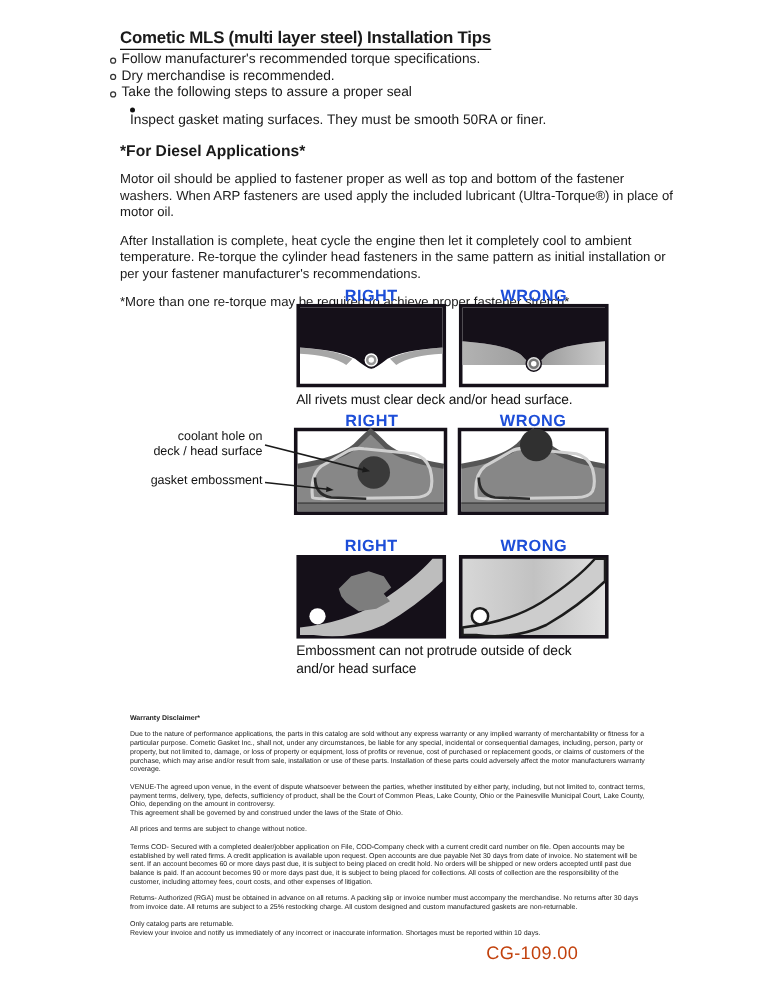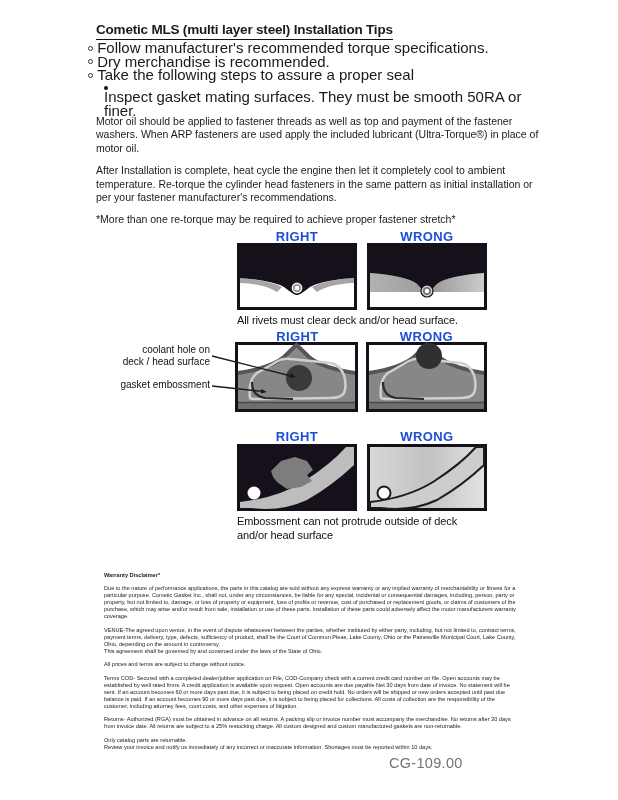--- a/index.html
+++ b/index.html
@@ -4,21 +4,21 @@
 <style>
   html,body { margin:0; padding:0; background:#fff; }
   .page {
     position:relative; width:618px; height:800px; background:#ffffff;
     font-family:"Liberation Sans", sans-serif; color:#1a1a1a; overflow:hidden;
   }
 
   .title { position:absolute; left:96px; top:22px; font-size:13.5px; font-weight:bold; letter-spacing:-0.2px; }
   .title span { border-bottom:1.5px solid #111; padding-bottom:1.5px; }
 
-  .tips { position:absolute; left:88px; top:41px; width:470px; font-size:15px; line-height:13.5px; }
+  .tips { position:absolute; left:88px; top:41px; width:470px; font-size:11px; line-height:13.5px; }
   .tip-row { display:flex; align-items:flex-start; }
   .marker-circle { width:3.2px; height:3.2px; border:1px solid #333; border-radius:50%; margin:4.6px 4px 0 0; flex:none; }
   .marker-dot { width:4px; height:4px; background:#111; border-radius:50%; margin:4.6px 4px 0 0; flex:none; }
   .sub { margin-left:16px;flex-direction:column; }
 
   .diesel { position:absolute; left:96px; top:115px; width:446px; font-size:10.5px; line-height:13.4px; }
   .diesel .dh { font-size:12.5px; font-weight:bold; margin:0 0 9px 0; }
   .diesel p { margin:0 0 9px 0; }
 
   .dg-label { position:absolute; width:120px; text-align:center; font-size:13px; font-weight:600; letter-spacing:0.4px; color:#1d4ed8; }
@@ -26,21 +26,21 @@
   .dg-box svg { display:block; }
   .dg-caption { position:absolute; font-size:11px; letter-spacing:-0.1px; color:#111; }
 
   .side-label { position:absolute; left:90px; width:120px; text-align:right; font-size:10px; line-height:11.5px; color:#111; }
 
   .legal { position:absolute; left:104px; top:572px; width:412px; font-size:5.6px; line-height:7px; color:#222; }
   .legal .lh { font-weight:bold; margin:0 0 6px 0; }
   .legal p { margin:0 0 6.5px 0; }
   .legal p.tight { margin:0; }
 
-  .code { position:absolute; left:389px; top:755px; font-size:14.5px; letter-spacing:0.3px; color:#737373; }
+  .code { position:absolute; left:389px; top:755px; font-size:14.5px; letter-spacing:0.3px; color:#c2410c; }
 </style>
 </head>
 <body>
 
 <div class="page">
 
   <div class="title">
     <span>Cometic MLS (multi layer steel) Installation Tips</span>
   </div>
 
@@ -57,21 +57,22 @@
       <span class="marker-circle"></span>
       <span>Take the following steps to assure a proper seal</span>
     </div>
     <div class="tip-row sub">
       <span class="marker-dot"></span>
       <span>Inspect gasket mating surfaces.  They must be smooth 50RA or finer.</span>
     </div>
   </div>
 
   <div class="diesel">
-    <p>Motor oil should be applied to fastener threads as well as top and payment of the fastener washers. When ARP fasteners are used apply the included lubricant (Ultra-Torque®) in place of motor oil.</p>
+    <div class="dh">*For Diesel Applications*</div>
+    <p>Motor oil should be applied to fastener proper as well as top and bottom of the fastener washers. When ARP fasteners are used apply the included lubricant (Ultra-Torque®) in place of motor oil.</p>
     <p>After Installation is complete, heat cycle the engine then let it completely cool to ambient temperature. Re-torque the cylinder head fasteners in the same pattern as initial installation or per your fastener manufacturer's recommendations.</p>
     <p>*More than one re-torque may be required to achieve proper fastener stretch*</p>
   </div>
 
   <div class="dg-label" style="left:237px; top:229px;">RIGHT</div>
   <div class="dg-label" style="left:367px; top:229px;">WRONG</div>
 
   <div class="dg-box" style="left:237px; top:243px;">
     <svg width="120" height="67" viewBox="0 0 120 67">
       <rect x="1.5" y="1.5" width="117" height="64" fill="#ffffff" stroke="#151019" stroke-width="3"></rect>

